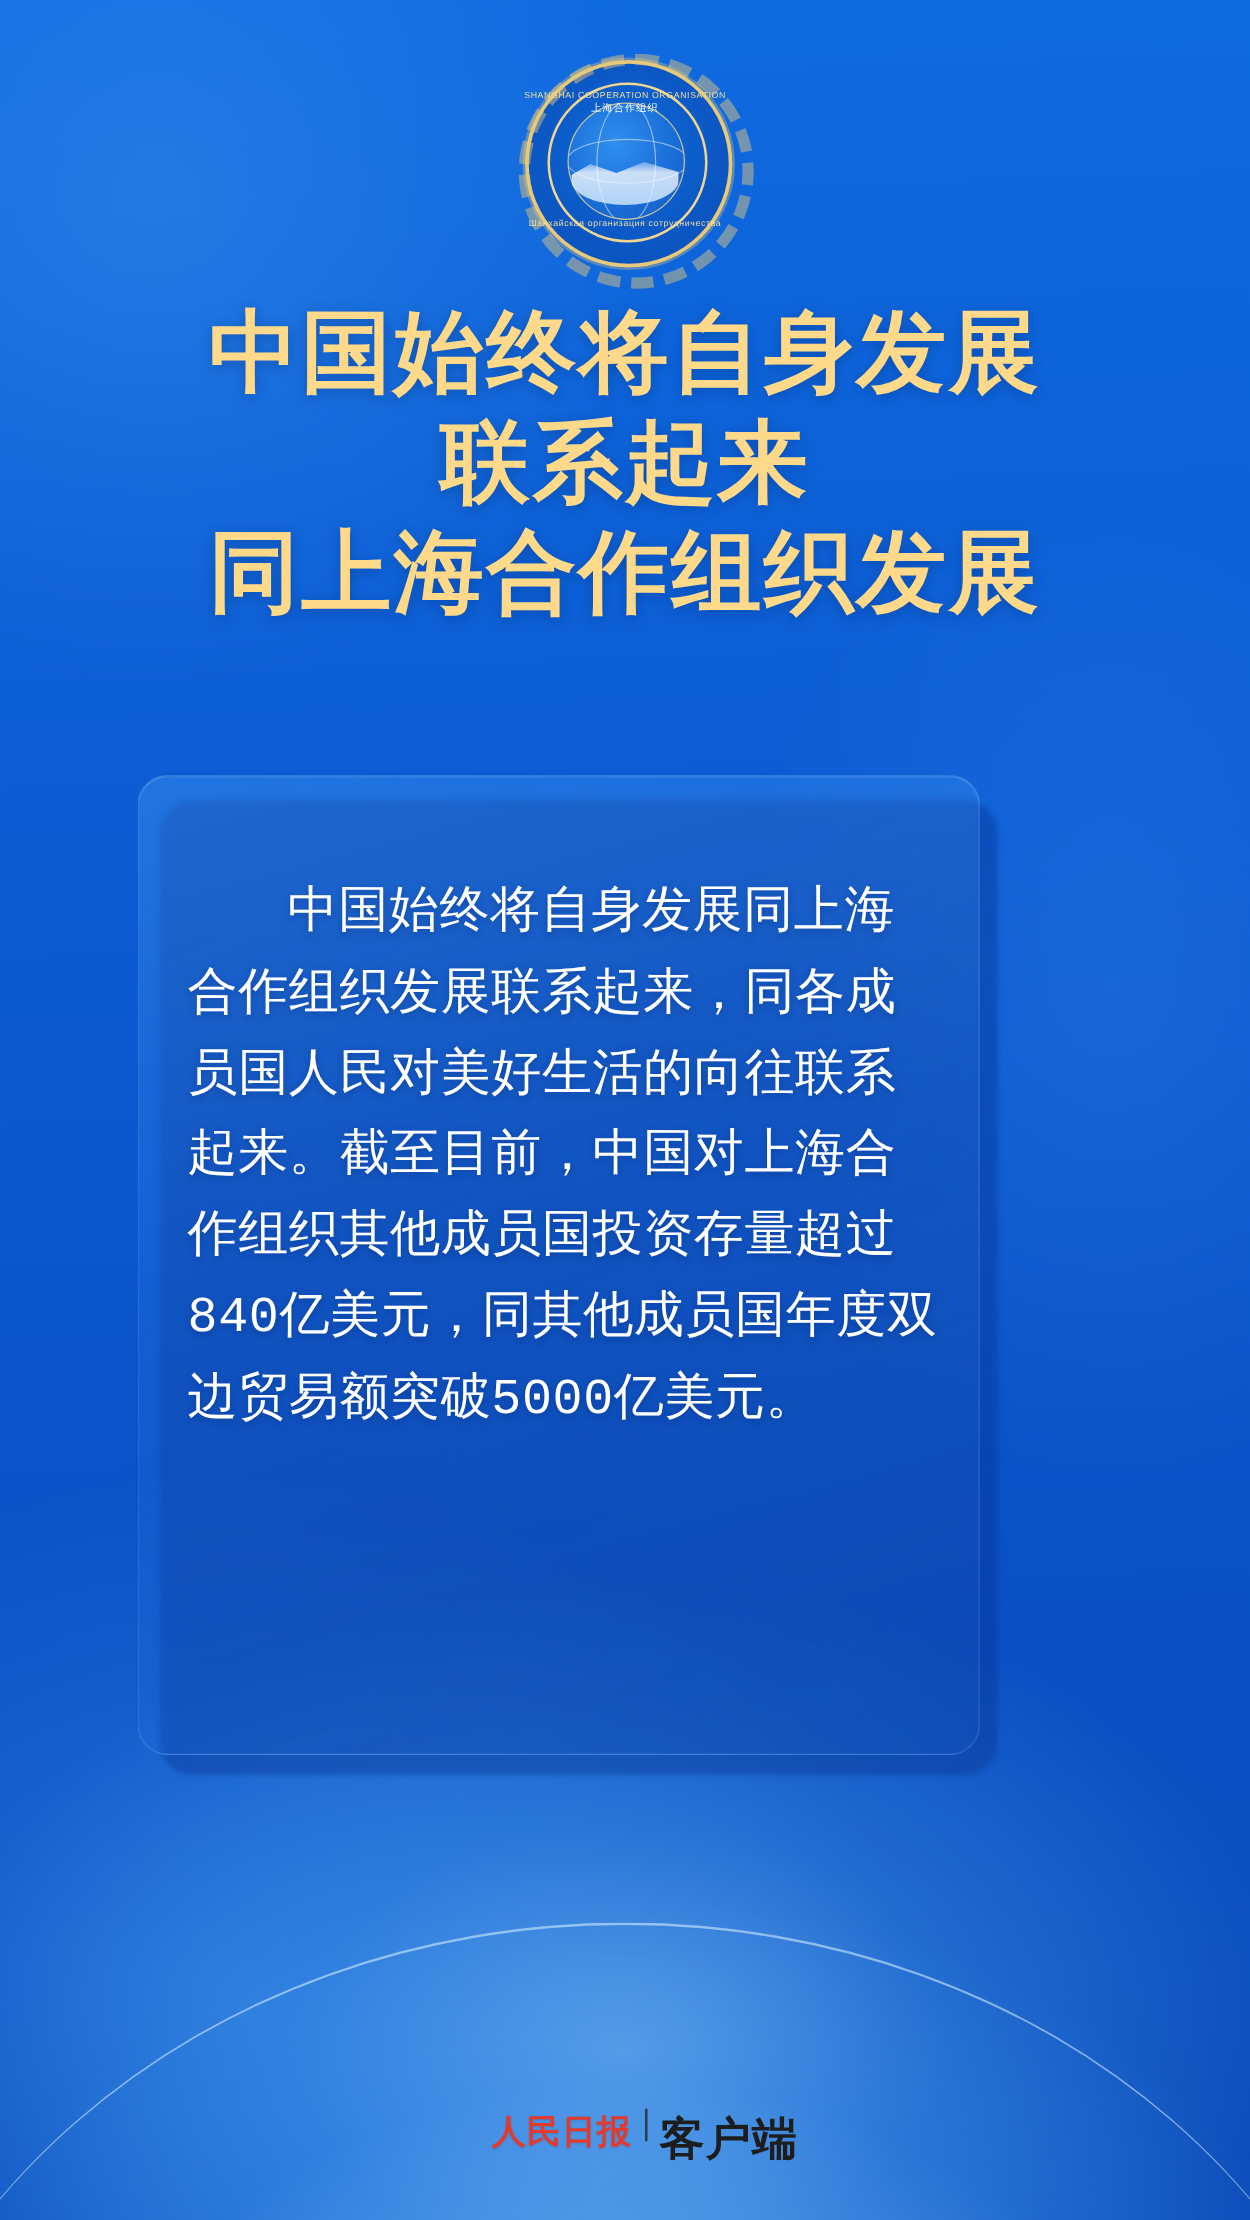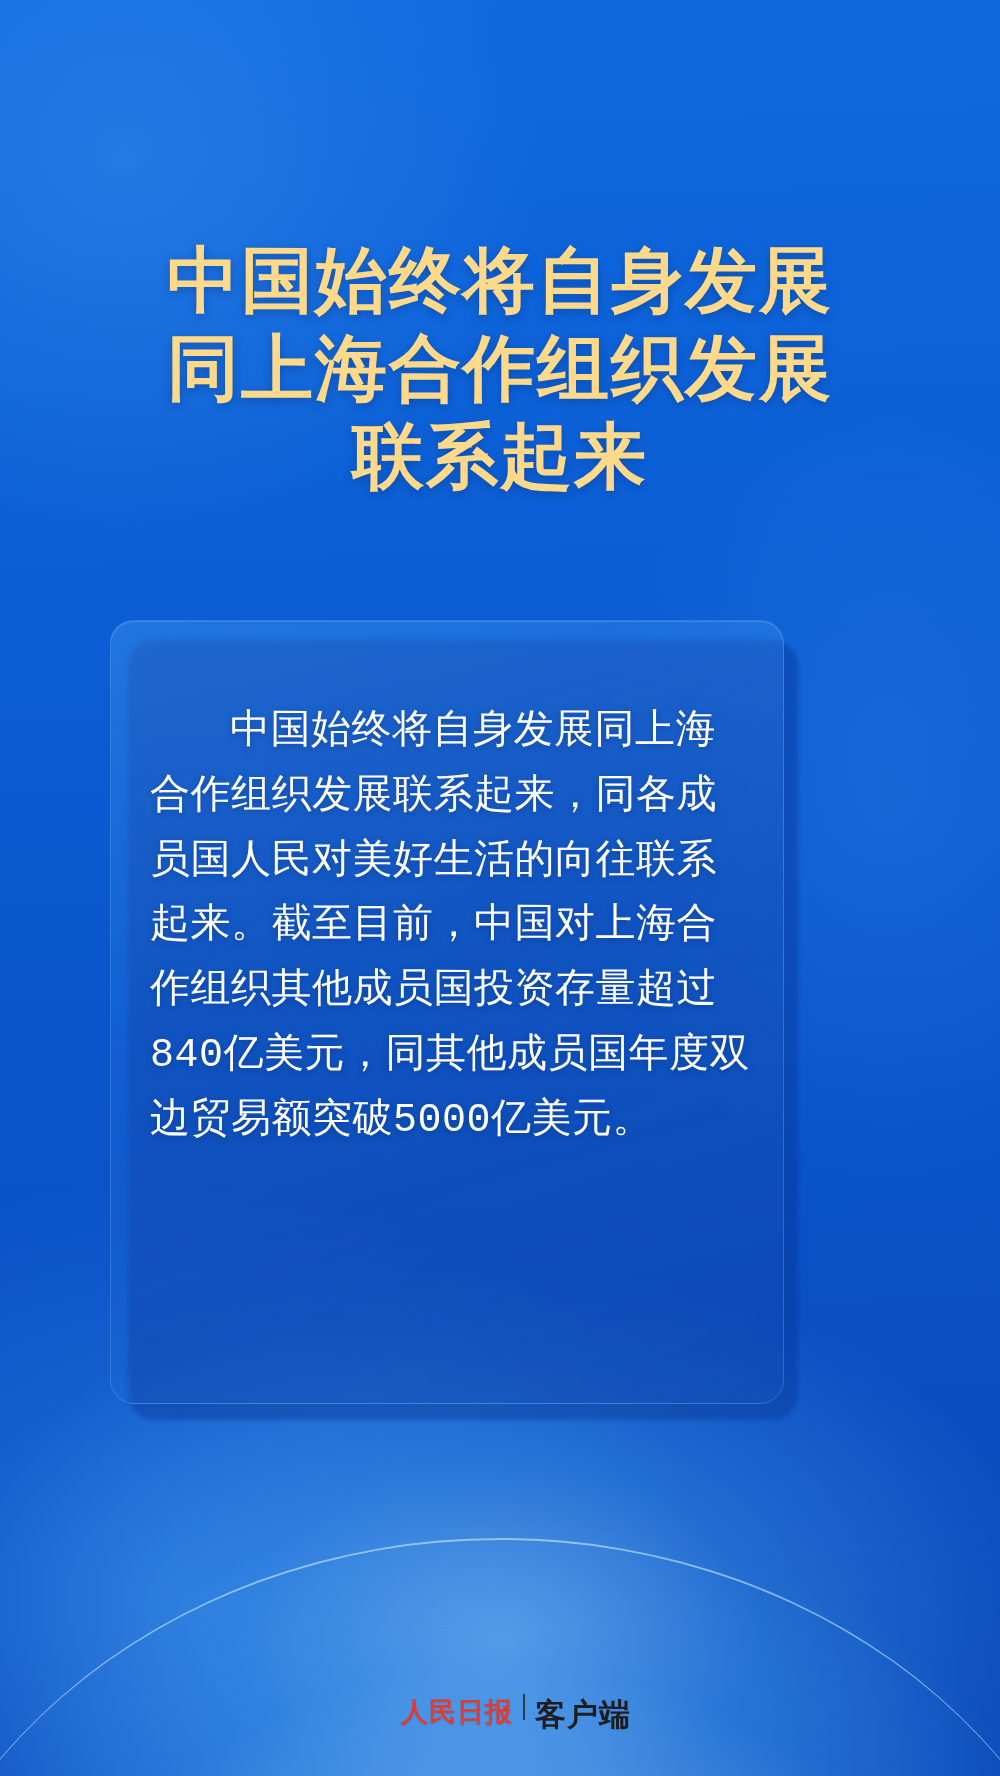--- a/index.html
+++ b/index.html
@@ -156,21 +156,21 @@
     width: 100%;
     text-align: center;
     color: #ffd98a;
     font-family: "DejaVu Sans", "Liberation Sans", sans-serif;
     font-weight: bold;
     font-size: 72px;
     line-height: 1.22;
     letter-spacing: 2px;
     text-shadow: 0 3px 10px rgba(0,40,110,0.35);
   }
-  .headline .line { display: block; font-family: Liberation Serif, serif; }
+  .headline .line { display: block; }
 
   
   .card-shadow {
     position: absolute;
     left: 128px;
     top: 640px;
     width: 670px;
     height: 780px;
     border-radius: 26px;
     background: linear-gradient(160deg, rgba(8,60,165,0.55), rgba(6,45,135,0.35));
@@ -264,37 +264,49 @@
   .footer .divider {
     width: 2px;
     height: 26px;
     background: #2b2b2b;
     opacity: .85;
   }
   .footer .client {
     color: #1d1d1d;
     font-family: Liberation Serif, serif;
     font-weight: bold;
-    font-size: 31px;
+    font-size: 36px;
     letter-spacing: 1px;
   }
 </style>
 </head>
 <body>
 
 <div class="poster">
 
   <div class="glow-tl"></div>
   <div class="glow-r"></div>
 
+  <div class="emblem-wrap">
+    <div class="emblem">
+      <div class="ring-outer"></div>
+      <div class="greek-arc"></div>
+      <div class="ring-inner"></div>
+      <div class="globe"></div>
+      <div class="wave"></div>
+      <div class="txt-top">SHANGHAI COOPERATION ORGANISATION</div>
+      <div class="txt-cn">上海合作组织</div>
+      <div class="txt-bot">Шанхайская организация сотрудничества</div>
+    </div>
+  </div>
 
   <div class="headline">
     <span class="line">中国始终将自身发展</span>
+    <span class="line">联系起来</span>
     <span class="line">同上海合作组织发展</span>
-    <span class="line">联系起来</span>
   </div>
 
   <div class="card-shadow"></div>
   <div class="card"></div>
   <div class="quote">中国始终将自身发展同上海合作组织发展联系起来，同各成员国人民对美好生活的向往联系起来。截至目前，中国对上海合作组织其他成员国投资存量超过840亿美元，同其他成员国年度双边贸易额突破5000亿美元。</div>
 
 
   <div class="bottom-arc"></div>
   <div class="bottom-arc-line"></div>
 

